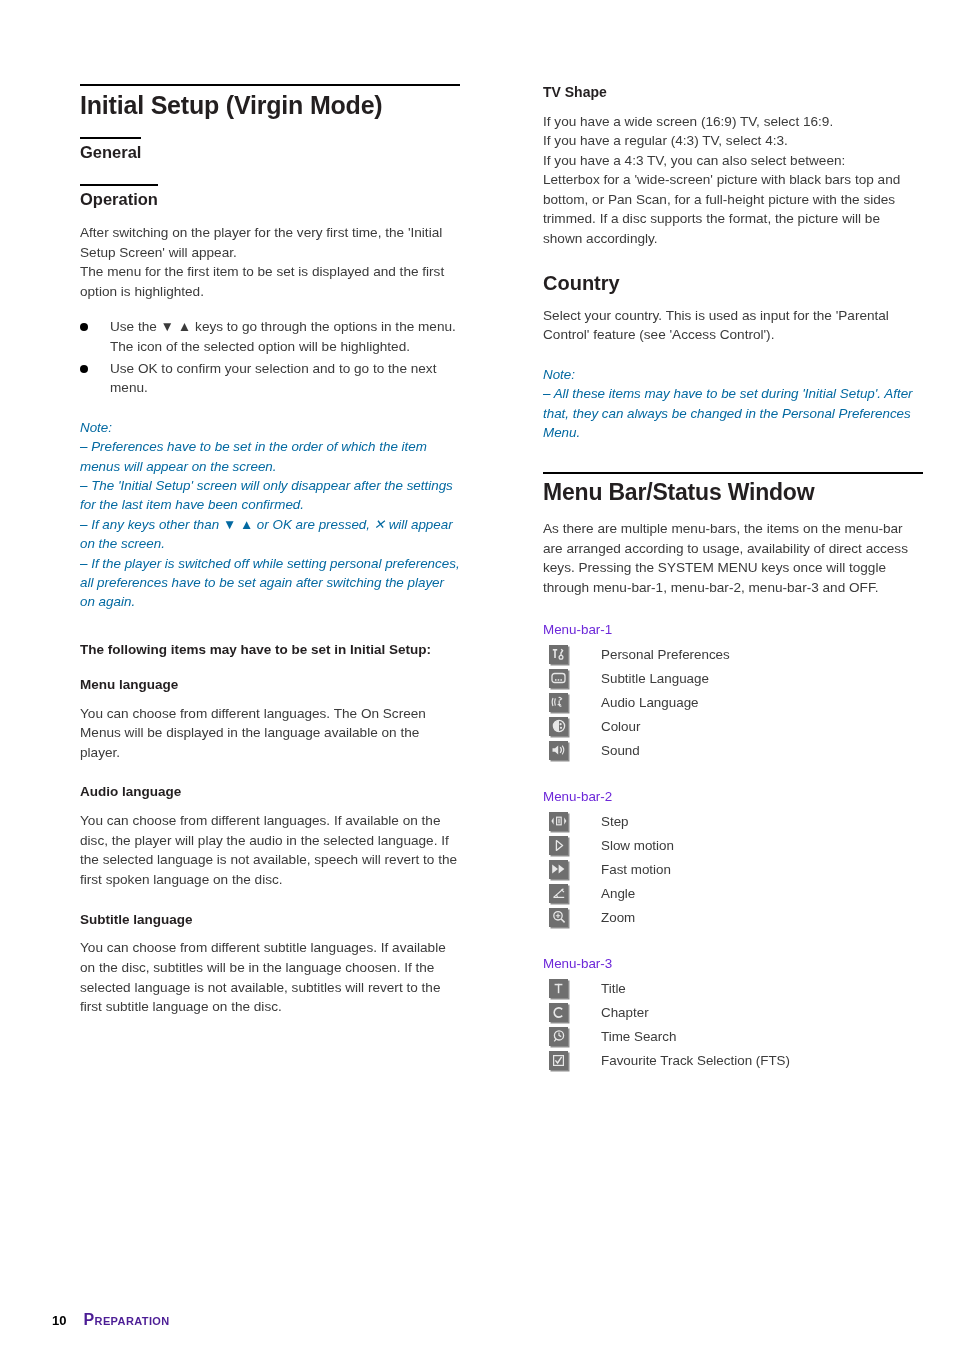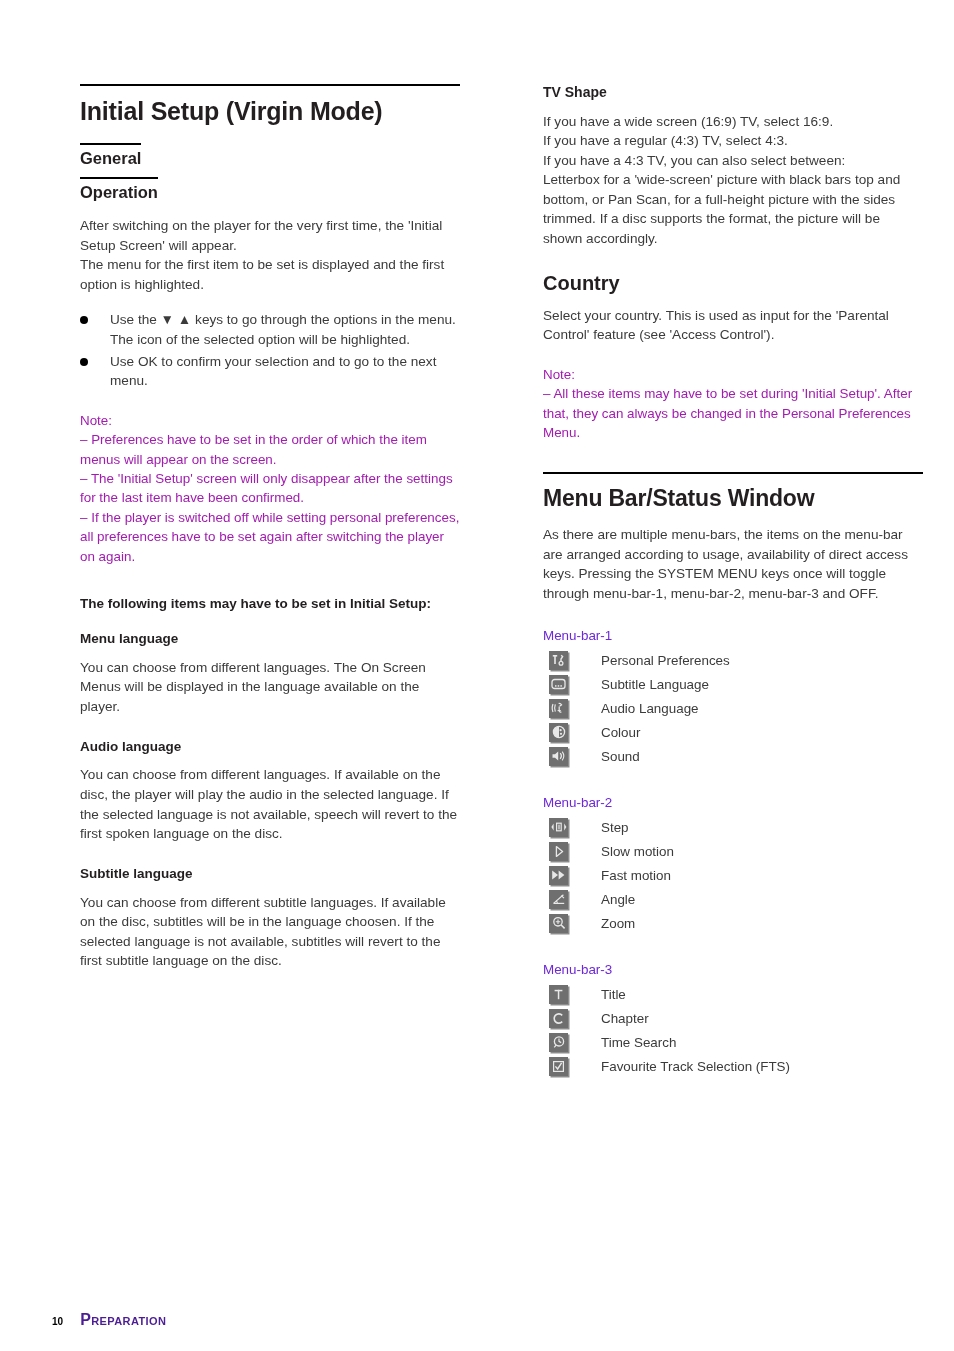--- a/index.html
+++ b/index.html
@@ -25,34 +25,34 @@
   .col-left  { left: 80px;  width: 380px; }
   .col-right { left: 543px; width: 380px; }
 
   
   .h1 {
     font-size: 25px;
     font-weight: bold;
     letter-spacing: -0.2px;
     line-height: 1.08;
     margin: 0;
-    padding-top: 12px;
+    padding-top: 6px;
     border-top: 2.2px solid #000;
   }
 
   .h2 {
     font-size: 16.5px;
     font-weight: bold;
     line-height: 1.1;
     margin: 0;
     padding-top: 4px;
     display: inline-block;
     border-top: 2px solid #000;
   }
-  .h2-wrap { margin-top: 9px; }
+  .h2-wrap { margin-top: 22px; }
 
   .h3 {
     font-size: 13.5px;
     font-weight: bold;
     line-height: 1.25;
     margin: 0 0 6px 0;
   }
   .h3.spaced { margin-top: 22px; }
 
   
@@ -64,23 +64,24 @@
   }
   .tight { margin-top: 10px !important; }
   .small-italic {
     font-size: 11px;
     font-style: italic;
     color: #3b3b3b;
   }
 
   .note {
     font-size: 13.4px;
+    font-style: italic;
     line-height: 19.4px;
     margin: 0;
-    color: #a21caf;
+    color: #0369a1;
   }
   .note-block { margin-top: 20px; }
 
   
   .bullets { margin-top: 16px; }
   .bullet-row {
     position: relative;
     padding-left: 30px;
     font-size: 13.6px;
     line-height: 19.6px;
@@ -133,21 +134,21 @@
 
   
   .footer {
     position: absolute;
     left: 52px;
     bottom: 22px;
     display: flex;
     align-items: baseline;
   }
   .footer-page {
-    font-size: 10px;
+    font-size: 13px;
     font-weight: bold;
     color: #000;
   }
   .footer-sect {
     margin-left: 17px;
     font-size: 16px;
     font-weight: bold;
     color: #4c1d95;
     font-variant: small-caps;
     letter-spacing: 0.4px;
@@ -179,20 +180,21 @@
         <div class="bullet-row">
           <span class="dot"></span>
           <span>Use OK to confirm your selection and to go to the next menu.</span>
         </div>
       </div>
 
       <div class="note-block">
         <p class="note">Note:</p>
         <p class="note">–  Preferences have to be set in the order of which the item menus will appear on the screen.</p>
         <p class="note">–  The 'Initial Setup' screen will only disappear after the settings for the last item have been confirmed.</p>
+        <p class="note">–  If any keys other than ▼ ▲ or OK are pressed, ✕ will appear on the screen.</p>
         <p class="note">–  If the player is switched off while setting personal preferences, all preferences have to be set again after switching the player on again.</p>
       </div>
     </div>
 
     <h3 class="h3 spaced" style="margin-top:30px;">The following items may have to be set in Initial Setup:</h3>
 
     <h3 class="h3" style="margin-top:18px;">Menu language</h3>
     <p class="body tight">You can choose from different languages. The On Screen Menus will be displayed in the language available on the player.</p>
 
     <h3 class="h3 spaced">Audio language</h3>

